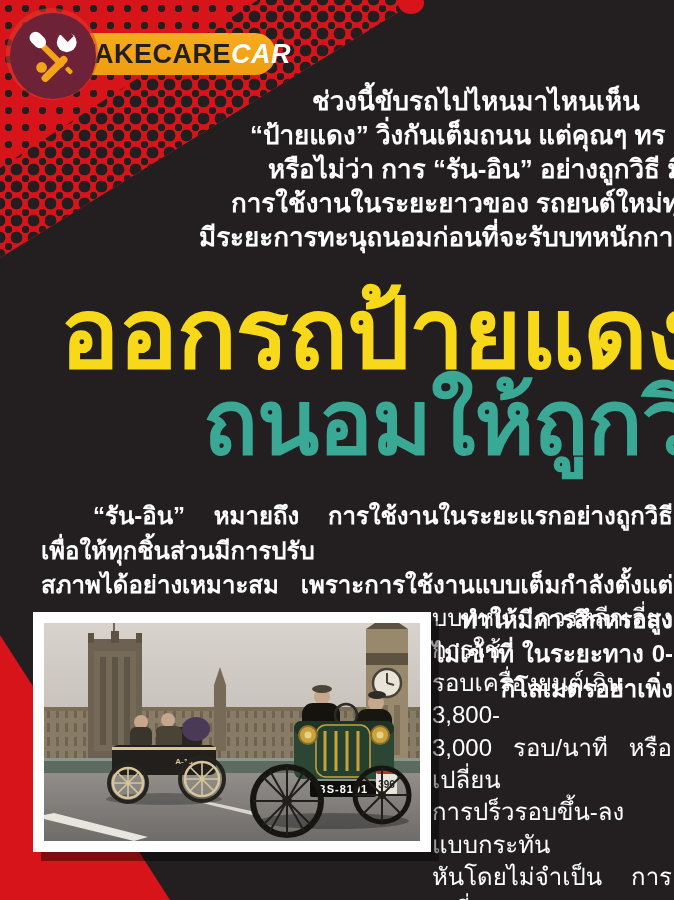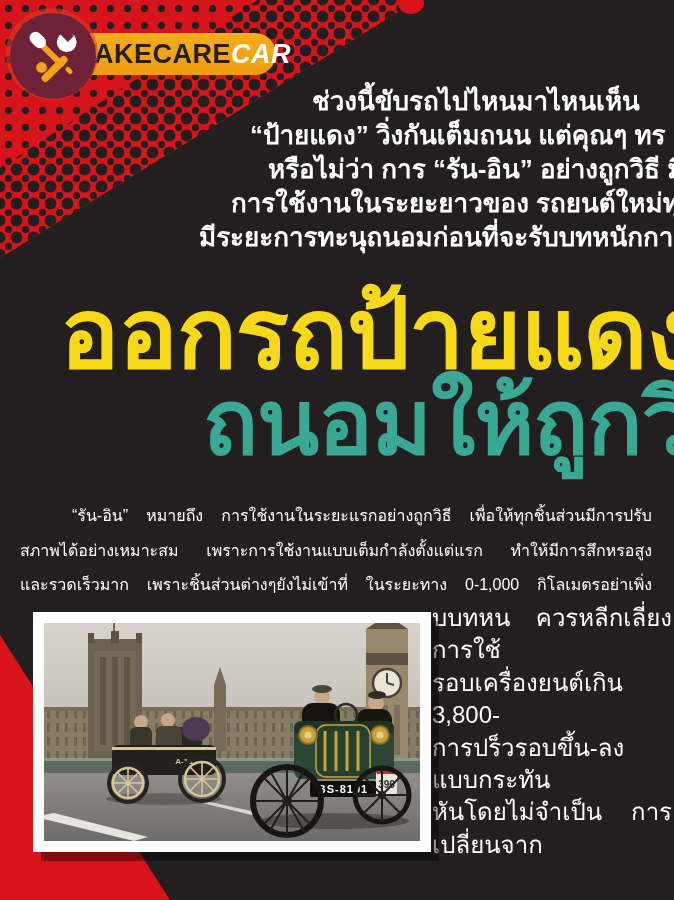--- a/index.html
+++ b/index.html
@@ -58,22 +58,22 @@
     color:#F8D91A; font-size:99px; font-weight:800; line-height:1.05;
     letter-spacing:-1px; white-space:nowrap;
   }
   .headline-2{
     position:absolute; left:203px; top:375px; z-index:2;
     color:#39A894; font-size:91px; font-weight:800; line-height:1.05;
     letter-spacing:-1px; white-space:nowrap;
   }
   
   .body-text{
-    position:absolute; left:20px; top:499px; width:632px; z-index:2;
-    color:#FFFFFF; font-size:16px; font-weight:400; line-height:34.6px;
+    position:absolute; left:41px; top:499px; width:632px; z-index:2;
+    color:#FFFFFF; font-size:24px; font-weight:700; line-height:34.6px;
   }
   .jline{text-align:justify; text-align-last:justify;}
   .indent{text-indent:52px;}
   
   .photo-frame{
     position:absolute; left:33px; top:612px; width:398px; height:240px;
     background:#FFFFFF; padding:11px; box-sizing:border-box;
     box-shadow:8px 9px 0 rgba(0,0,0,.4); z-index:3;
   }
   .photo-frame svg{display:block;}
@@ -241,18 +241,19 @@
         <circle cx="338" cy="172" r="27" fill="none" stroke="#161511" stroke-width="5"></circle>
         <path d="M338 145 V199 M311 172 H365 M319 153 L357 191 M357 153 L319 191" stroke="#211F1A" stroke-width="2"></path>
         <circle cx="338" cy="172" r="4" fill="#211F1A"></circle>
       </g>
     </svg>
   </div>
 
   <div class="side-text">
     <div class="jline">บบทหน ควรหลีกเลี่ยงการใช้</div>
     <div class="jline">รอบเครื่องยนต์เกิน 3,800-</div>
+    <div class="jline">3,000 รอบ/นาที หรือเปลี่ยน</div>
     <div class="jline">การปร็วรอบขึ้น-ลง แบบกระทัน</div>
     <div class="jline">หันโดยไม่จำเป็น การเปลี่ยนจาก</div>
 
   </div>
 
 </div>
 
 </body></html>

